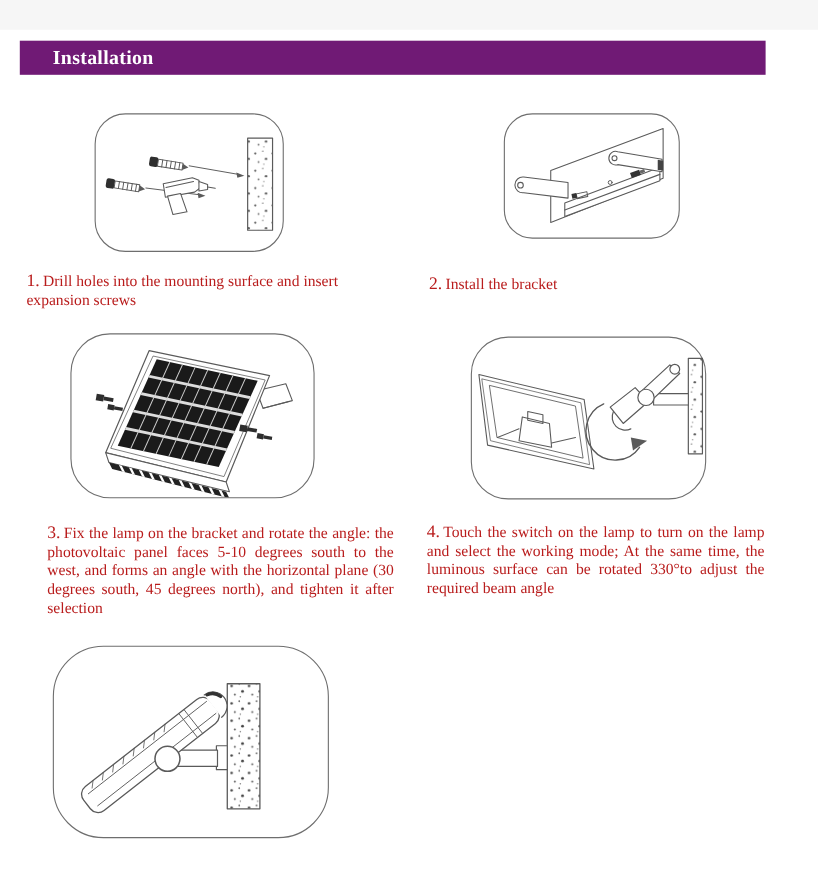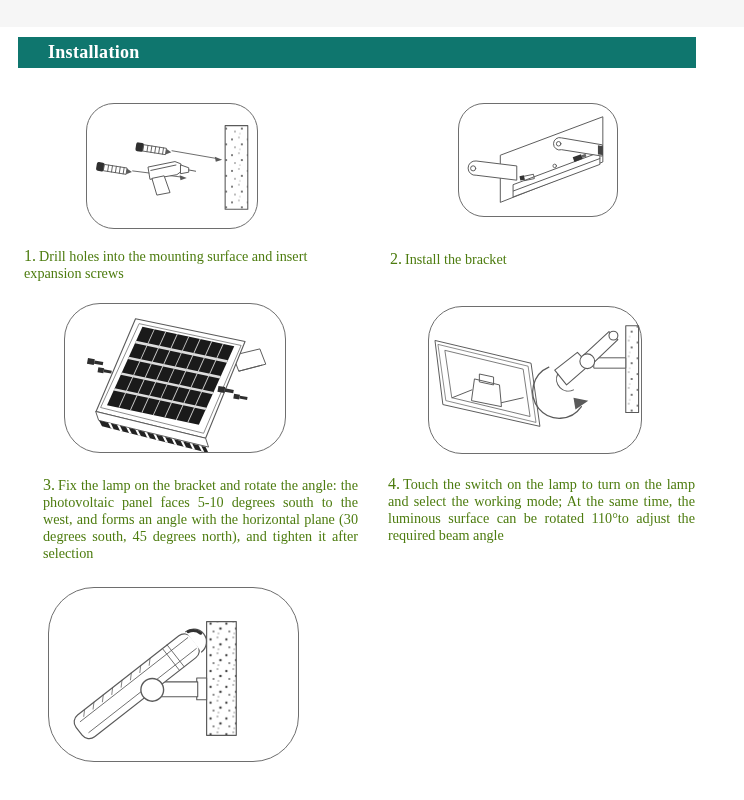--- a/index.html
+++ b/index.html
@@ -1,29 +1,29 @@
 <!DOCTYPE html>
 <html><head>
 <meta charset="utf-8">
 <style>
   html,body{margin:0;padding:0;}
   body{width:744px;height:800px;background:#ffffff;position:relative;overflow:hidden;
        font-family:"Liberation Serif", serif;}
   .top-strip{position:absolute;left:0;top:0;width:744px;height:27px;background:#f6f6f6;}
-  .header-bar{position:absolute;left:18px;top:37px;width:678px;height:31px;background:#0f766e;
+  .header-bar{position:absolute;left:18px;top:37px;width:678px;height:31px;background:#701a75;
       display:flex;align-items:center;}
   .header-title{color:#ffffff;font-size:18px;font-weight:bold;padding-left:30px;letter-spacing:.3px;}
   .panel{position:absolute;border:1.4px solid #6e6e6e;background:#fff;box-sizing:border-box;}
   .panel svg{position:absolute;left:0;top:0;width:100%;height:100%;}
   #panel1{left:86px;top:103px;width:172px;height:126px;border-radius:28px;}
   #panel2{left:458px;top:103px;width:160px;height:114px;border-radius:26px;}
   #panel3{left:64px;top:303px;width:222px;height:150px;border-radius:36px;}
   #panel4{left:428px;top:306px;width:214px;height:148px;border-radius:34px;}
   #panel5{left:48px;top:587px;width:251px;height:175px;border-radius:46px;}
-  .caption{position:absolute;color:#4d7c0f;font-size:14.2px;line-height:17px;}
+  .caption{position:absolute;color:#b91c1c;font-size:14.2px;line-height:17px;}
   .caption .num{font-size:16px;margin-right:3px;}
   #cap1{left:24px;top:247px;width:302px;}
   #cap2{left:390px;top:250px;width:300px;}
   #cap3{left:23px;top:476px;width:315px;text-align:justify;margin-left:20px;}
   #cap4{left:388px;top:475px;width:307px;text-align:justify;}
   svg{stroke-linejoin:round;stroke-linecap:round;}
 </style>
 </head>
 <body>
 
@@ -235,14 +235,14 @@
 <div class="caption" id="cap1">
   <span class="num">1.</span><span>Drill holes into the mounting surface and insert expansion screws</span>
 </div>
 <div class="caption" id="cap2">
   <span class="num">2.</span><span>Install the bracket</span>
 </div>
 <div class="caption" id="cap3">
   <span class="num">3.</span><span>Fix the lamp on the bracket and rotate the angle: the photovoltaic panel faces 5-10 degrees south to the west, and forms an angle with the horizontal plane (30 degrees south, 45 degrees north), and tighten it after selection</span>
 </div>
 <div class="caption" id="cap4">
-  <span class="num">4.</span><span>Touch the switch on the lamp to turn on the lamp and select the working mode; At the same time, the luminous surface can be rotated 110°to adjust the required beam angle</span>
+  <span class="num">4.</span><span>Touch the switch on the lamp to turn on the lamp and select the working mode; At the same time, the luminous surface can be rotated 330°to adjust the required beam angle</span>
 </div>
 
 </body></html>

